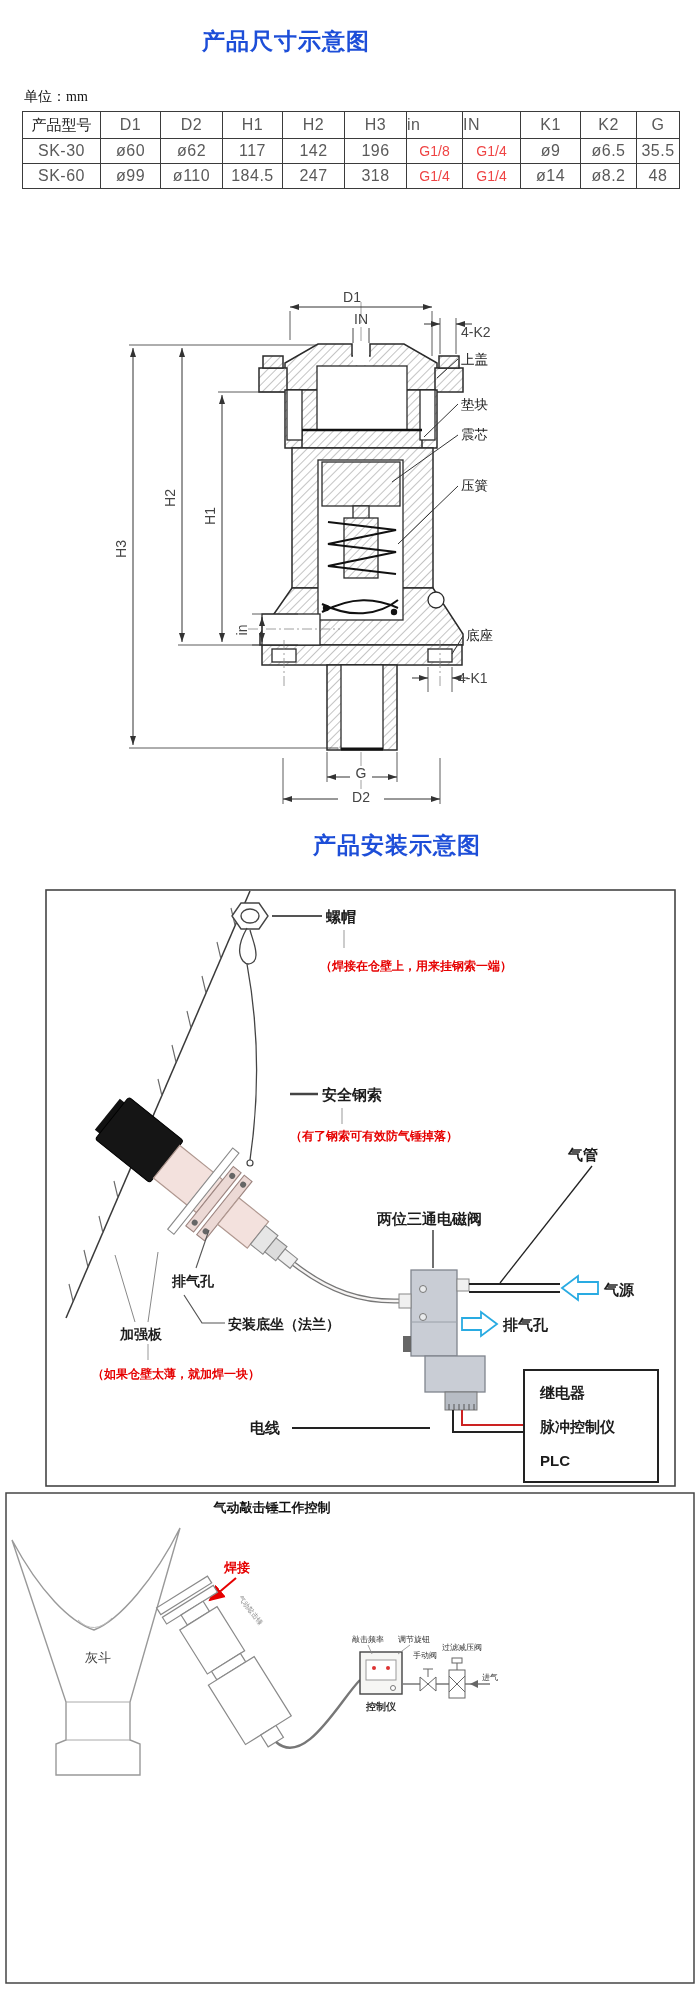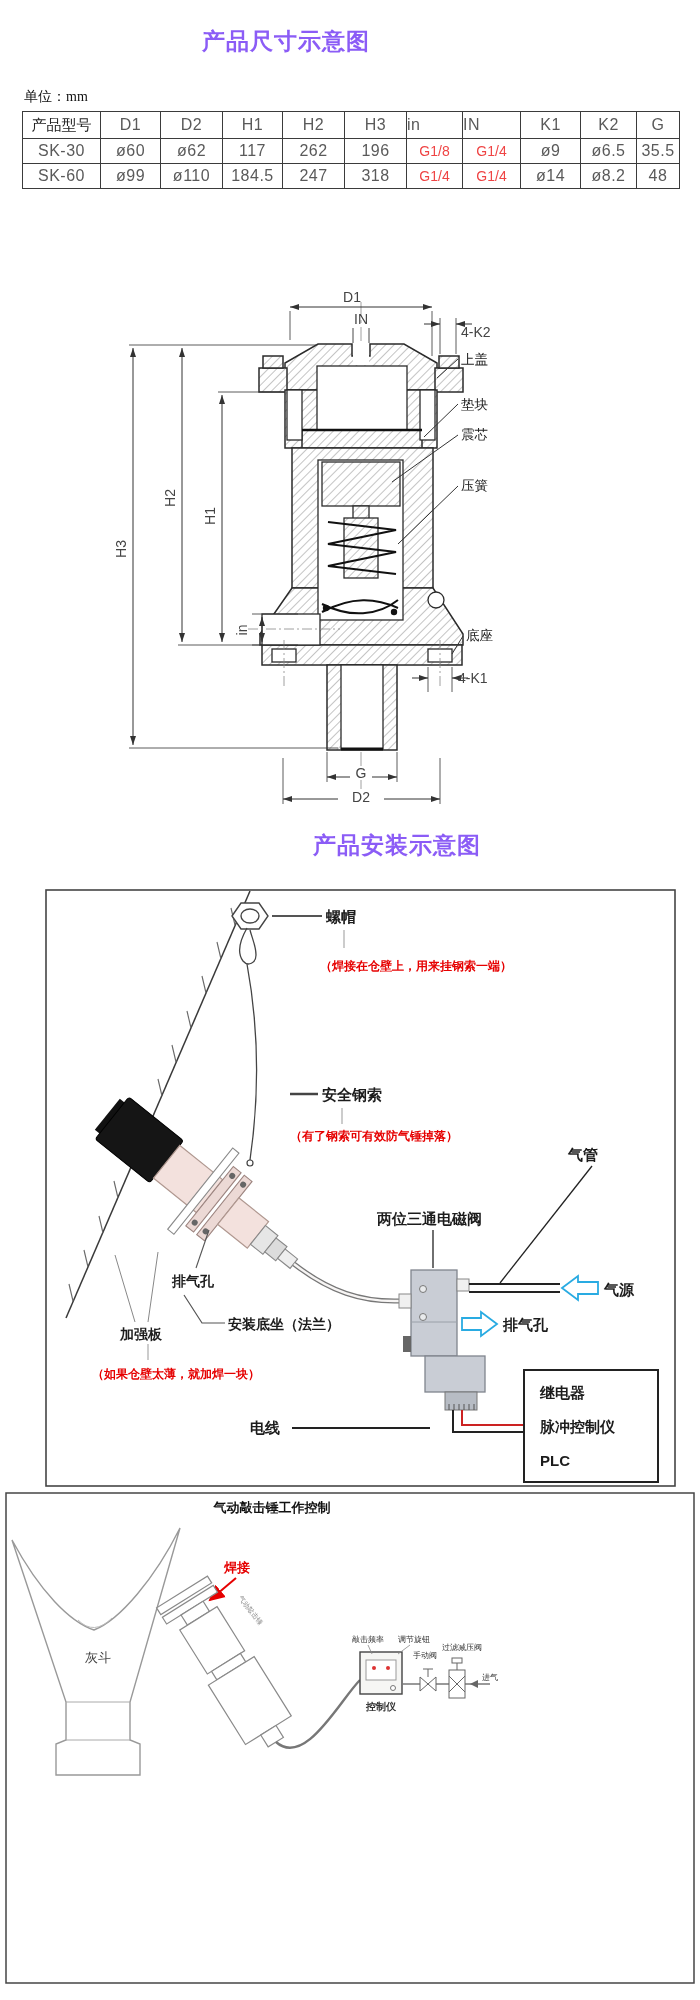--- a/index.html
+++ b/index.html
@@ -1,18 +1,18 @@
 <!DOCTYPE html>
 <html><head>
 <meta charset="utf-8">
 <style>
   html,body{margin:0;padding:0;background:#fff;}
   body{width:700px;height:2000px;position:relative;font-family:"Liberation Sans",sans-serif;color:#222;}
   .abs{position:absolute;}
-  .title{font-family:"Liberation Serif",serif;font-weight:bold;color:#8b5cf6;}
+  .title{font-family:"Liberation Serif",serif;font-weight:bold;color:#1d4ed8;}
   #title1{left:198px;top:26px;width:176px;font-size:23px;text-align:center;letter-spacing:1px;}
   #unit{left:24px;top:88px;font-size:14px;font-family:"Liberation Serif",serif;color:#111;}
   #sizetable{left:22px;top:111px;border-collapse:collapse;table-layout:fixed;width:657px;}
   #sizetable th,#sizetable td{border:1.6px solid #3b3b3b;text-align:center;padding:0;overflow:hidden;white-space:nowrap;}
   #sizetable th{height:26px;font-weight:normal;}
   #sizetable td{height:24px;}
   .cadnum{color:#5a5a5a;font-size:16px;letter-spacing:0.5px;}
   .cadsm{color:#ef4444;font-size:14px;}
   .cjkcell{font-family:"Liberation Serif",serif;font-size:15px;color:#222;}
   .pt{font-size:10px;color:#5a5a5a;padding-left:40px;}
@@ -58,21 +58,21 @@
     <th><span class="cadnum">IN</span> <span class="pt">(PT)</span></th>
     <th class="cadnum">K1</th>
     <th class="cadnum">K2</th>
     <th class="cadnum">G</th>
   </tr>
   <tr>
     <td class="cadnum">SK-30</td>
     <td class="cadnum">ø60</td>
     <td class="cadnum">ø62</td>
     <td class="cadnum">117</td>
-    <td class="cadnum">262</td>
+    <td class="cadnum">142</td>
     <td class="cadnum">196</td>
     <td class="cadsm">G1/8</td>
     <td class="cadsm">G1/4</td>
     <td class="cadnum">ø9</td>
     <td class="cadnum">ø6.5</td>
     <td class="cadnum">35.5</td>
   </tr>
   <tr>
     <td class="cadnum">SK-60</td>
     <td class="cadnum">ø99</td>

